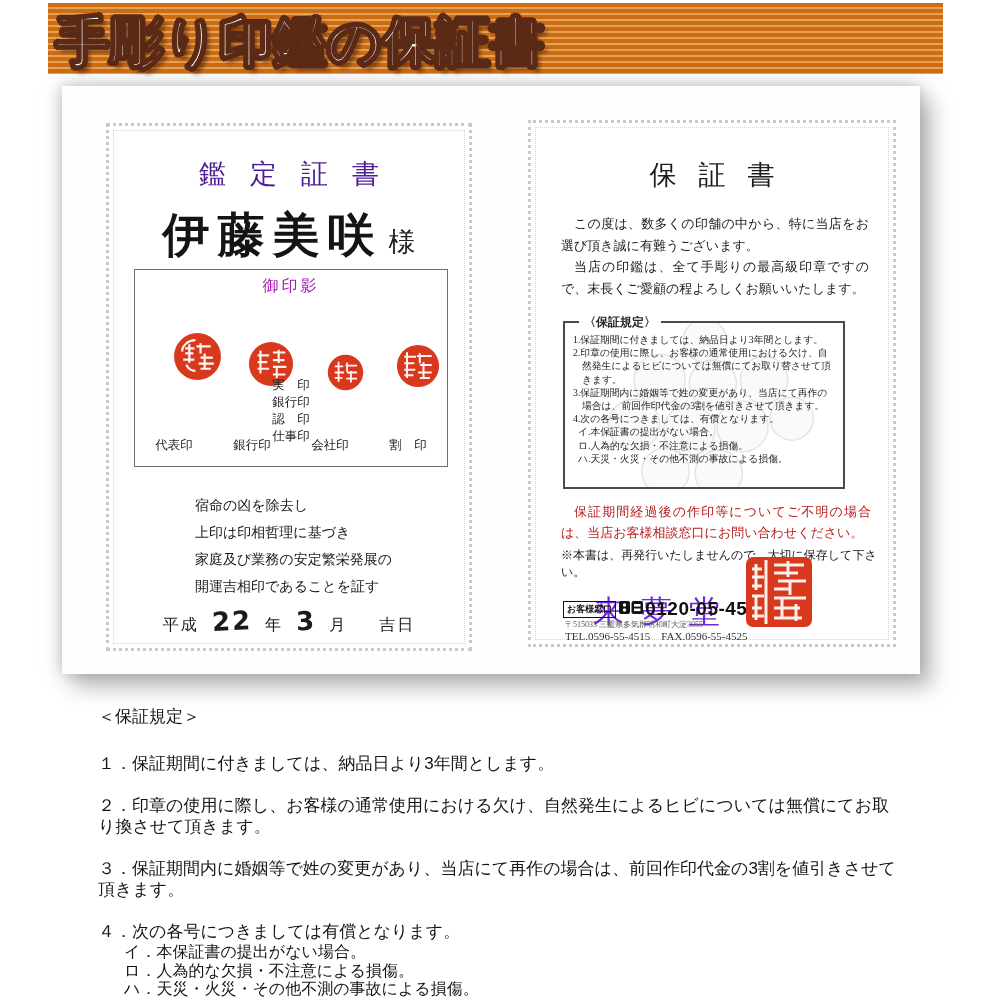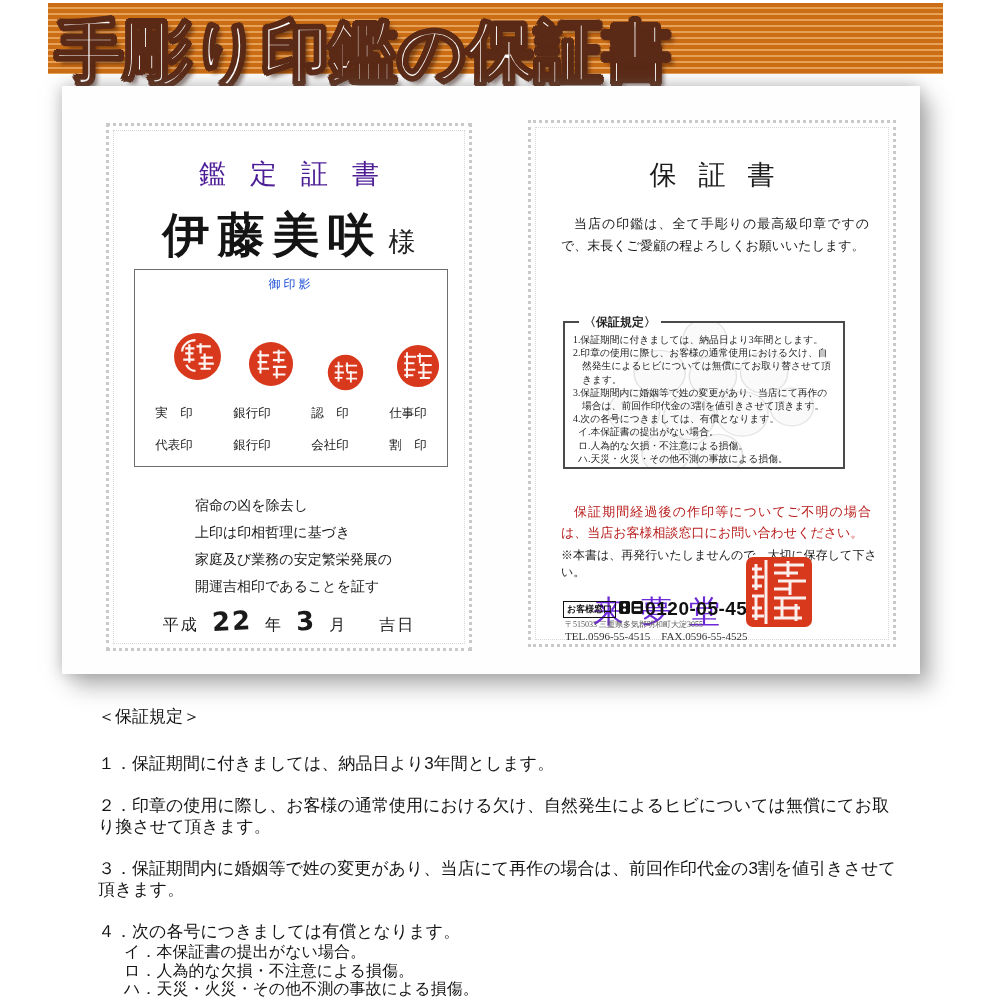--- a/index.html
+++ b/index.html
@@ -4,21 +4,21 @@
 <style>
   * { box-sizing: border-box; }
   html,body { margin:0; padding:0; background:#fff; }
   .page { position:relative; width:1000px; height:1000px; background:#fff; overflow:hidden;
           font-family:"Liberation Serif", serif; }
 
   
   .banner { position:absolute; left:48px; top:3px; width:895px; height:71px;
             background:repeating-linear-gradient(180deg,#cb6d15 0px,#cb6d15 4px,#e8a258 4px,#e8a258 6px); }
   .banner-title { position:absolute; left:8px; top:4px; margin:0;
-            font-family:"DejaVu Sans", sans-serif; font-size:67px; font-weight:bold;
+            font-family:"DejaVu Sans", sans-serif; font-size:53px; font-weight:bold;
             color:#fff; letter-spacing:1px; white-space:nowrap;
             -webkit-text-stroke:1.5px #5a2a16;
             text-shadow: 3px 0 0 #5a2a16, -3px 0 0 #5a2a16, 0 3px 0 #5a2a16, 0 -3px 0 #5a2a16,
                          2px 2px 0 #5a2a16, -2px -2px 0 #5a2a16, 2px -2px 0 #5a2a16, -2px 2px 0 #5a2a16,
                          5px 5px 4px rgba(45,15,5,.55); }
 
   
   .photo { position:absolute; left:62px; top:86px; width:858px; height:588px; background:#fefefe;
            box-shadow:0 0 16px rgba(110,110,110,.5), 12px 14px 20px rgba(125,125,125,.45); }
   .cert { position:absolute; background:#fff; border:3px dotted #c9c9c9; }
@@ -27,45 +27,45 @@
   .cert-right { left:466px; top:34px; width:368px; height:527px; }
 
   
   .ap-title { position:absolute; top:30px; left:0; width:100%; text-align:center;
               font-size:27px; color:#4c1d95; letter-spacing:24px; text-indent:24px; }
   .ap-name-row { position:absolute; top:78px; left:0; width:100%; text-align:center; white-space:nowrap; }
   .ap-name { font-size:47px; font-weight:bold; color:#141414; letter-spacing:8px; }
   .ap-honorific { font-size:27px; color:#222; margin-left:2px; }
   .stamp-box { position:absolute; left:25px; top:143px; width:314px; height:198px; border:1px solid #6e6e6e; }
   .stamp-box-title { position:absolute; top:6px; left:0; width:100%; text-align:center;
-              font-size:12px; letter-spacing:3px; color:#1d4ed8; }
+              font-size:16px; letter-spacing:3px; color:#a21caf; }
   .seal { position:absolute; }
   .seal-1 { left:38px;  top:62px; width:49px; height:49px; }
   .seal-2 { left:113px; top:71px; width:46px; height:46px; }
   .seal-3 { left:192px; top:84px; width:37px; height:37px; }
   .seal-4 { left:261px; top:74px; width:44px; height:44px; }
   .label-row { position:absolute; left:0; width:100%; display:flex; }
-  .label-row-1 { bottom:44px; }
+  .label-row-1 { bottom:21px;flex-direction:column; }
   .label-row-2 { bottom:12px; }
   .label-cell { flex:1; text-align:center; font-size:12.5px; color:#222; }
   .verse { position:absolute; left:86px; top:366px; font-size:14px; line-height:27px; color:#1a1a1a; }
   .verse div { white-space:nowrap; }
   .date-row { position:absolute; left:0; top:480px; width:100%; text-align:center;
               font-size:16px; color:#1a1a1a; letter-spacing:2px; white-space:nowrap; }
   .date-num { display:inline-block; font-family:"DejaVu Sans", sans-serif; font-weight:bold;
               font-size:26px; transform:rotate(-3deg); margin:0 7px; }
   .date-day { margin-left:26px; }
 
   
   .w-title { position:absolute; top:34px; left:0; width:100%; text-align:center;
              font-size:27px; color:#1c1c1c; letter-spacing:22px; text-indent:22px; }
   .w-paras { position:absolute; left:30px; top:90px; width:308px; font-size:13px;
              line-height:21.5px; color:#1a1a1a; text-align:justify; }
   .w-paras p { margin:0; text-indent:1em; }
-  .rules-box { position:absolute; left:32px; top:198px; width:282px; height:148px; border:2px solid #4a4a4a; }
+  .rules-box { position:absolute; left:32px; top:198px; width:282px; height:168px; border:2px solid #4a4a4a; }
   .rules-title { position:absolute; top:-9px; left:14px; background:#fff; padding:0 5px;
              font-size:12px; font-weight:bold; color:#222; }
   .watermark { position:absolute; inset:0; width:100%; height:100%; }
   .rules-list { position:absolute; left:8px; right:6px; top:10px; font-size:9.8px;
              line-height:13.2px; color:#222; }
   .rules-item { padding-left:9px; text-indent:-9px; }
   .rules-sub  { padding-left:14px; }
   .w-note1 { position:absolute; left:30px; top:378px; width:310px; font-size:13px;
              line-height:21px; color:#b91c1c; text-indent:1em; text-align:justify; }
   .w-note2 { position:absolute; left:30px; top:424px; font-size:12px; color:#1a1a1a; }
@@ -178,20 +178,21 @@
         <span>月</span>
         <span class="date-day">吉日</span>
       </div>
     </div>
 
     <div class="cert cert-right">
       <div class="lace"></div>
       <div class="w-title">保証書</div>
 
       <div class="w-paras">
+        <p>この度は、数多くの印舗の中から、特に当店をお選び頂き誠に有難うございます。</p>
         <p>当店の印鑑は、全て手彫りの最高級印章ですので、末長くご愛顧の程よろしくお願いいたします。</p>
       </div>
 
       <div class="rules-box">
         <svg class="watermark" viewBox="0 0 282 168" preserveAspectRatio="none">
           <g fill="rgba(225,225,225,0.25)" stroke="#d2d2d2" stroke-width="1.5" opacity=".6">
             <circle cx="142" cy="18" r="22"></circle>
             <circle cx="96" cy="58" r="26"></circle>
             <circle cx="150" cy="62" r="24"></circle>
             <circle cx="202" cy="58" r="24"></circle>

